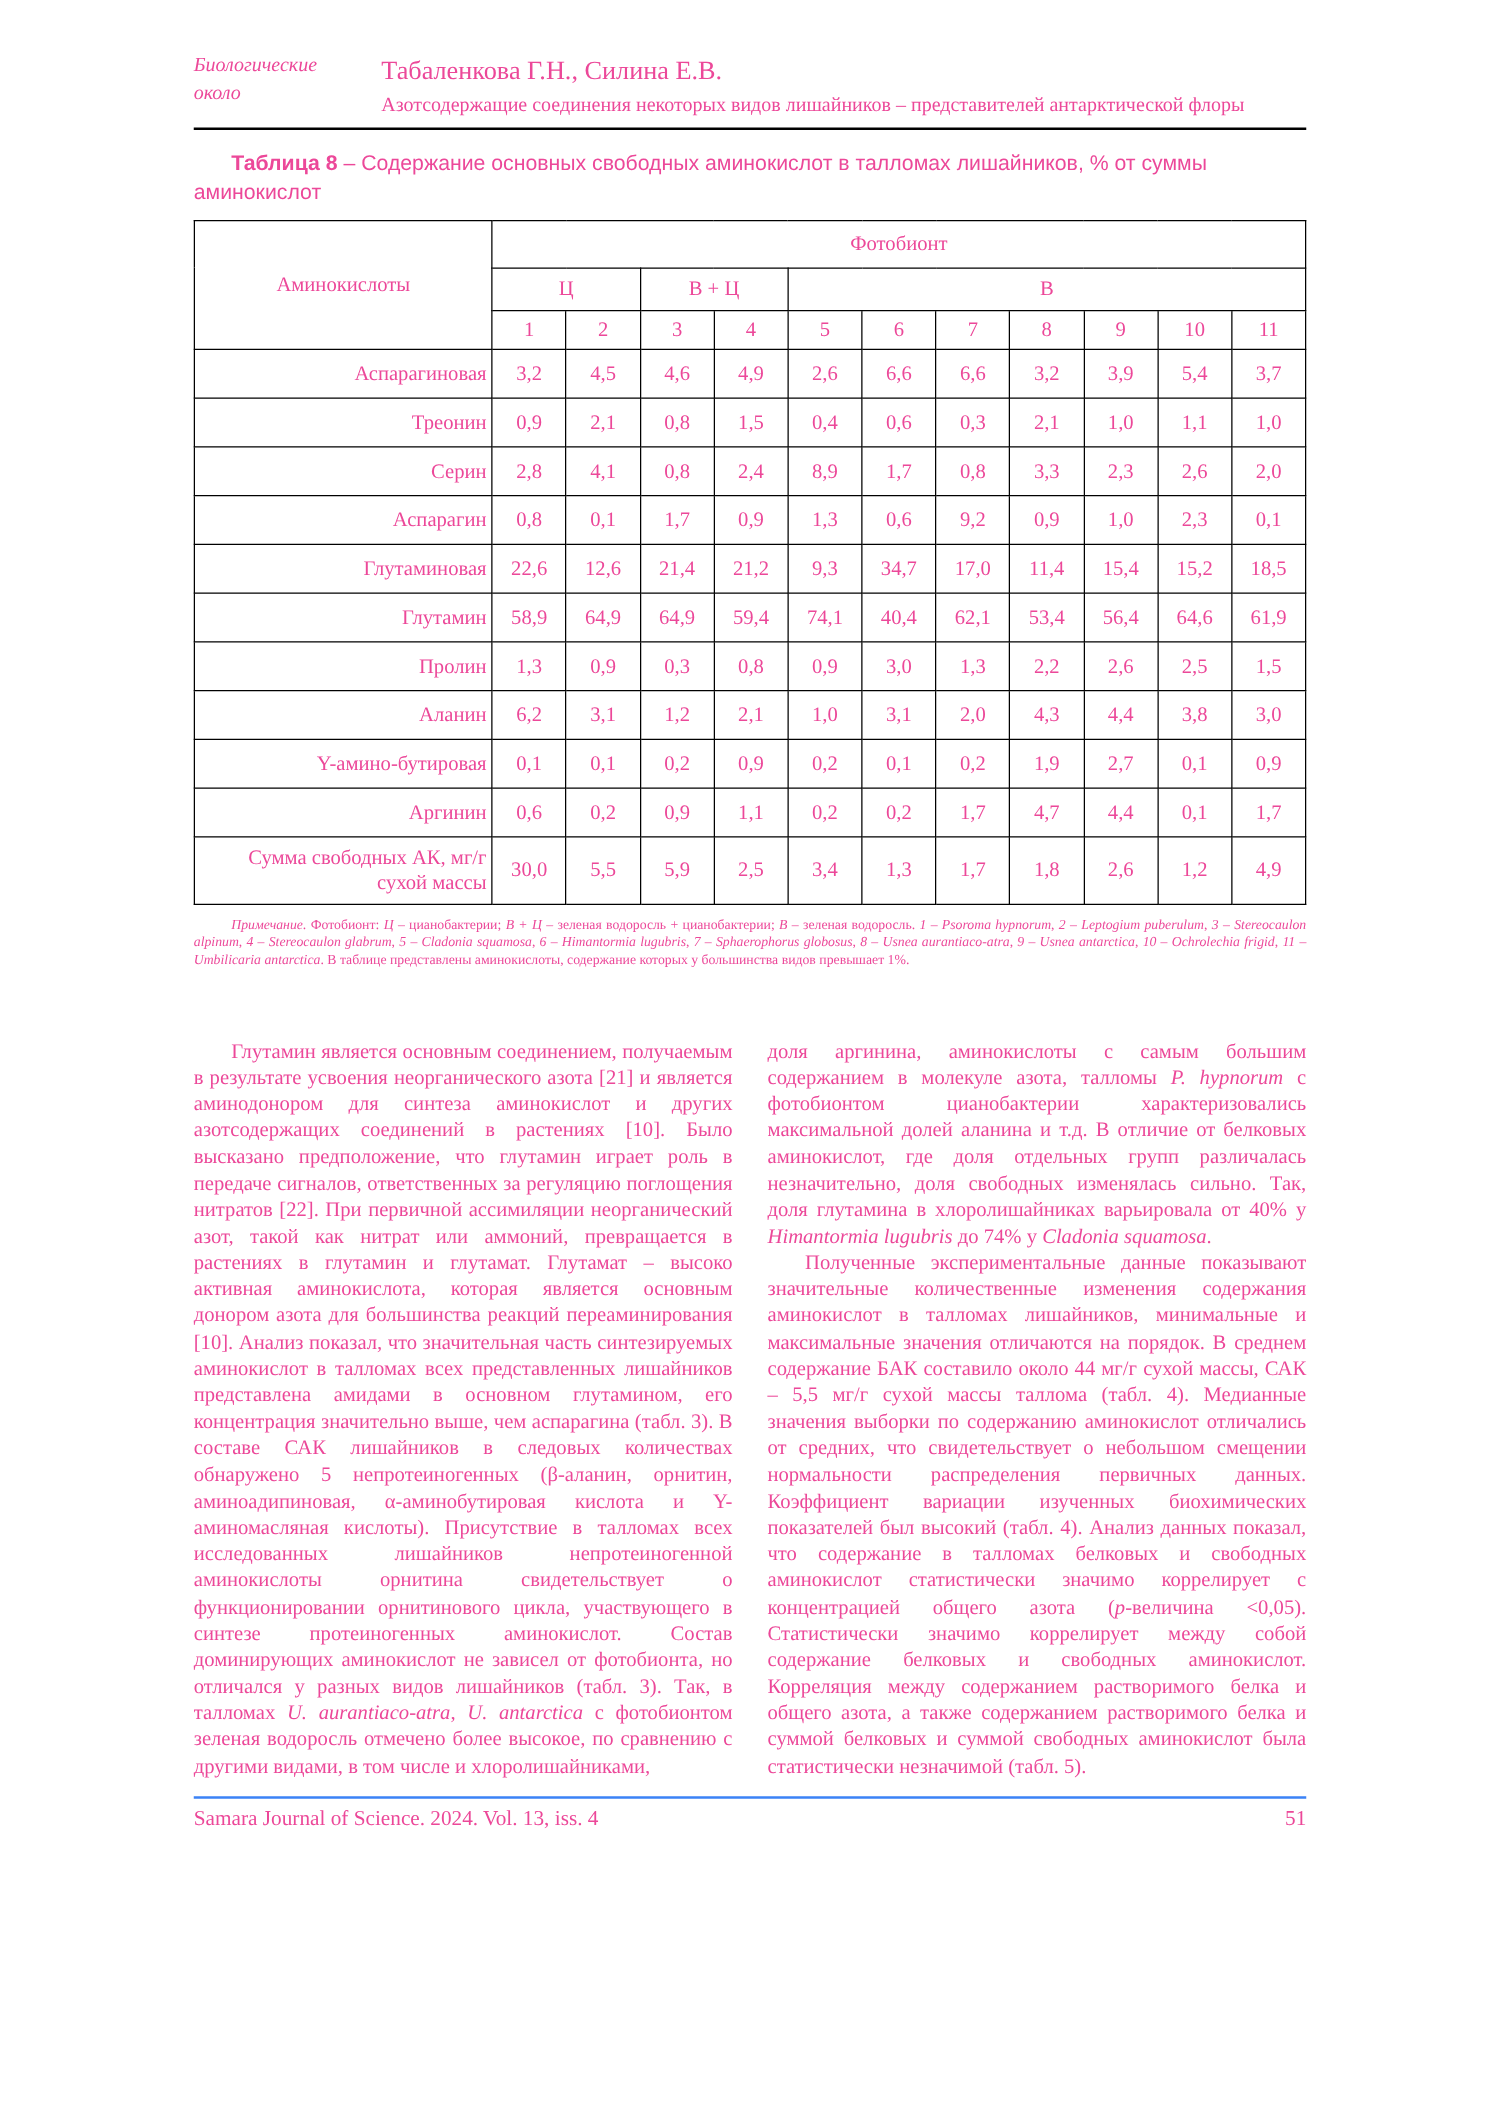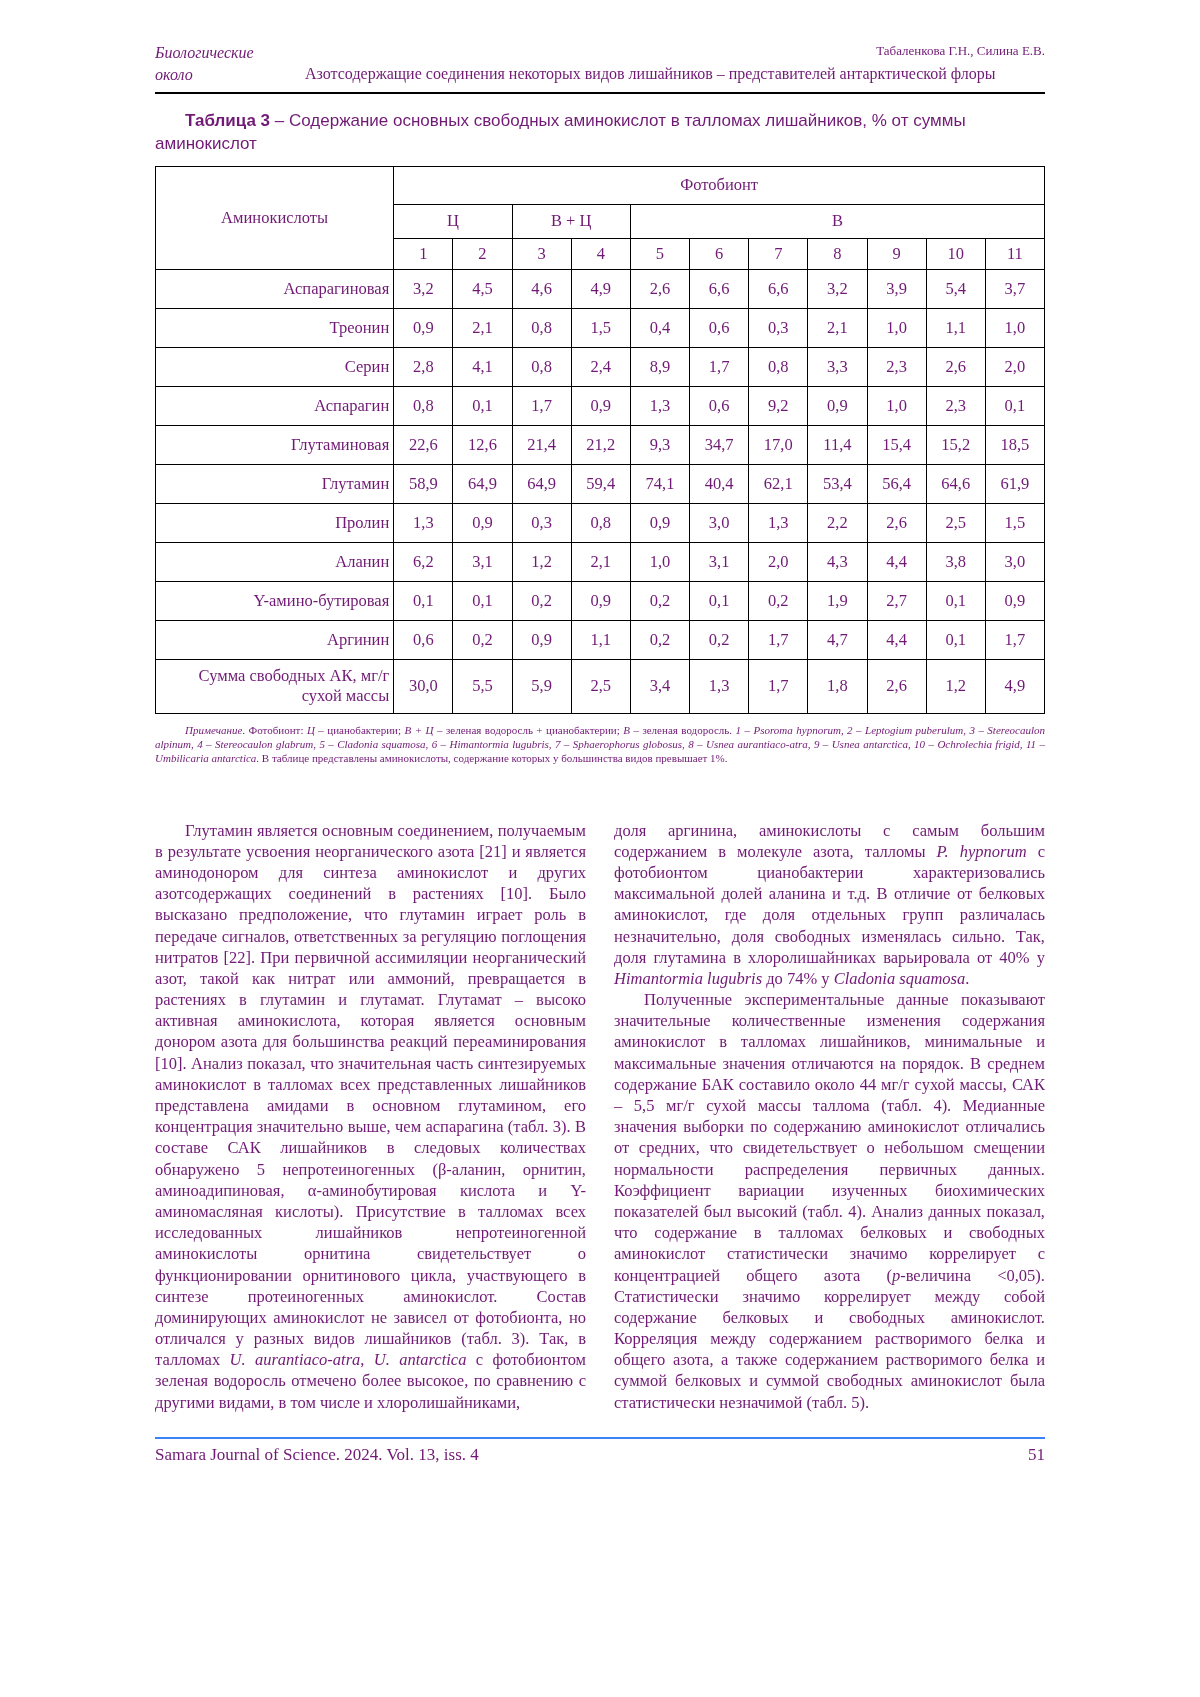--- a/index.html
+++ b/index.html
@@ -2,32 +2,32 @@
 <html><head>
 <meta charset="utf-8">
 <style>
   * { box-sizing: border-box; }
   html, body { margin: 0; padding: 0; background: #ffffff; }
   .page {
     position: relative;
     width: 1200px;
     height: 1491px;
     background: #ffffff;
-    color: #701a75;
+    color: #ec4899;
     font-family: "Liberation Serif", serif;
     padding: 42px 155px 0 155px;
     overflow: hidden;
   }
   .it { font-style: italic; }
 
   
   .hdr { display: flex; font-size: 16px; line-height: 1.4; }
   .hdr-left { flex: none; width: 150px; font-style: italic; }
   .hdr-right { flex: 1; }
-  .authors { text-align: right; font-size: 13px; }
+  .authors { font-size: 21px; }
   .running-title { font-size: 16px; margin-top: 3px; }
   .hdr-rule { border-bottom: 2.5px solid #000; margin-top: 5px; }
 
   
   .caption {
     font-family: "Liberation Sans", sans-serif;
     font-size: 17px;
     line-height: 1.35;
     margin: 16px 0 10px 0;
     text-indent: 30px;
@@ -87,21 +87,21 @@
       <div>Биологические</div>
       <div>около</div>
     </div>
     <div class="hdr-right">
       <div class="authors">Табаленкова Г.Н., Силина Е.В.</div>
       <div class="running-title">Азотсодержащие соединения некоторых видов лишайников – представителей антарктической флоры</div>
     </div>
   </div>
   <div class="hdr-rule"></div>
 
-  <p class="caption"><span class="cap-label">Таблица 3</span><span> – Содержание основных свободных аминокислот в талломах лишайников, % от суммы аминокислот</span></p>
+  <p class="caption"><span class="cap-label">Таблица 8</span><span> – Содержание основных свободных аминокислот в талломах лишайников, % от суммы аминокислот</span></p>
 
   <table class="tbl">
     <colgroup>
       <col style="width:26.8%">
       <col span="11" style="width:6.6545%">
     </colgroup>
     <thead>
       <tr class="h1">
         <th rowspan="3">Аминокислоты</th>
         <th colspan="11">Фотобионт</th>

